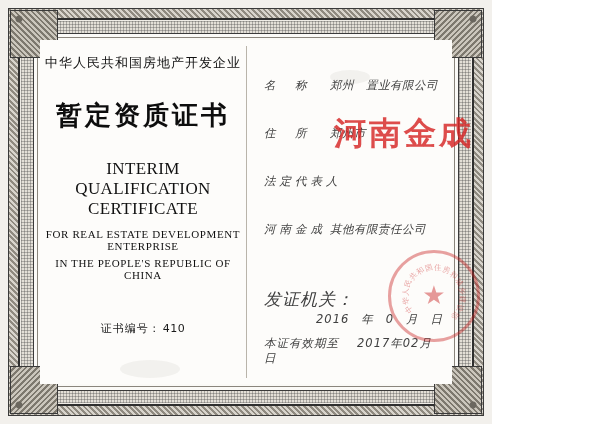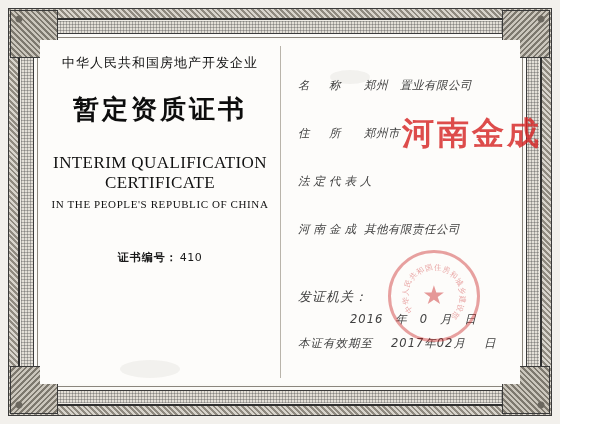--- a/index.html
+++ b/index.html
@@ -9,21 +9,21 @@
   }
   body {
     width: 600px;
     height: 424px;
     overflow: hidden;
     font-family: "Liberation Serif", serif;
   }
 
   #certificate {
     position: relative;
-    width: 560px;
+    width: 492px;
     height: 424px;
     background: #f2f0ec;
     overflow: hidden;
   }
 
   
   .border-outer {
     position: absolute;
     left: 8px; top: 8px; right: 8px; bottom: 8px;
     border: 1px solid #3a3a3a;
@@ -97,21 +97,21 @@
     color: #1a1a1a;
   }
   .cn-heading {
     margin-top: 14px;
     font-family: "DejaVu Sans", sans-serif;
     font-size: 13px;
     letter-spacing: 1px;
     color: #111;
   }
   .cn-title {
-    margin-top: 20px;
+    margin-top: 26px;
     font-family: "DejaVu Sans", sans-serif;
     font-size: 26px;
     font-weight: bold;
     letter-spacing: 3px;
     color: #0d0d0d;
   }
   .en-title {
     margin-top: 26px;
     font-size: 17px;
     letter-spacing: 0.4px;
@@ -128,21 +128,21 @@
     font-size: 11px;
     letter-spacing: 0.6px;
     color: #111;
   }
   .cert-no {
     margin-top: 40px;
     font-family: "DejaVu Sans", sans-serif;
     font-size: 11px;
     letter-spacing: 1px;
   }
-  .cert-no .label { margin-right: 2px; font-weight: bold; }
+  .cert-no .label { margin-right: 2px; }
   .cert-no .value { letter-spacing: 0.5px; }
   .issuer-line {
     margin-top: 22px;
     font-family: "DejaVu Sans", sans-serif;
     font-size: 11px;
     letter-spacing: 0.5px;
   }
 
   
   .right-panel {
@@ -172,21 +172,21 @@
   }
   .f-name  { top: 38px; }
   .f-addr  { top: 86px; }
   .f-rep   { top: 134px; }
   .f-type  { top: 182px; }
 
   .issue-block {
     position: absolute;
     left: 18px;
     top: 248px;
-    font-size: 13px;
+    font-size: 17px;
     letter-spacing: 1px;
   }
   .date-line {
     position: absolute;
     left: 70px;
     top: 272px;
     font-size: 11.5px;
     letter-spacing: 1px;
   }
   .valid-line {
@@ -274,20 +274,21 @@
   <div class="corner br"></div>
 
   <div class="content">
 
     <div class="divider-v"></div>
 
     <div class="left-panel">
       <div class="cn-heading">中华人民共和国房地产开发企业</div>
       <div class="cn-title">暂定资质证书</div>
       <div class="en-title">INTERIM QUALIFICATION CERTIFICATE</div>
+      <div class="en-sub1">FOR REAL ESTATE DEVELOPMENT ENTERPRISE</div>
       <div class="en-sub2">IN THE PEOPLE'S REPUBLIC OF CHINA</div>
 
       <div class="cert-no">
         <span class="label">证书编号：</span><span class="value">410</span>
       </div>
 
     </div>
 
     <div class="right-panel">
 

